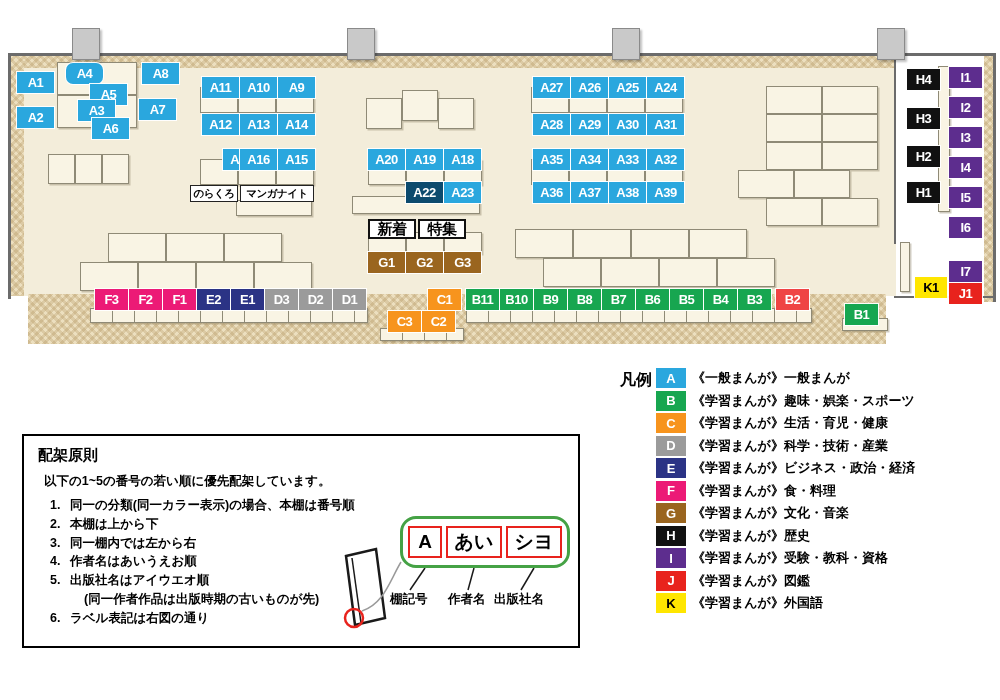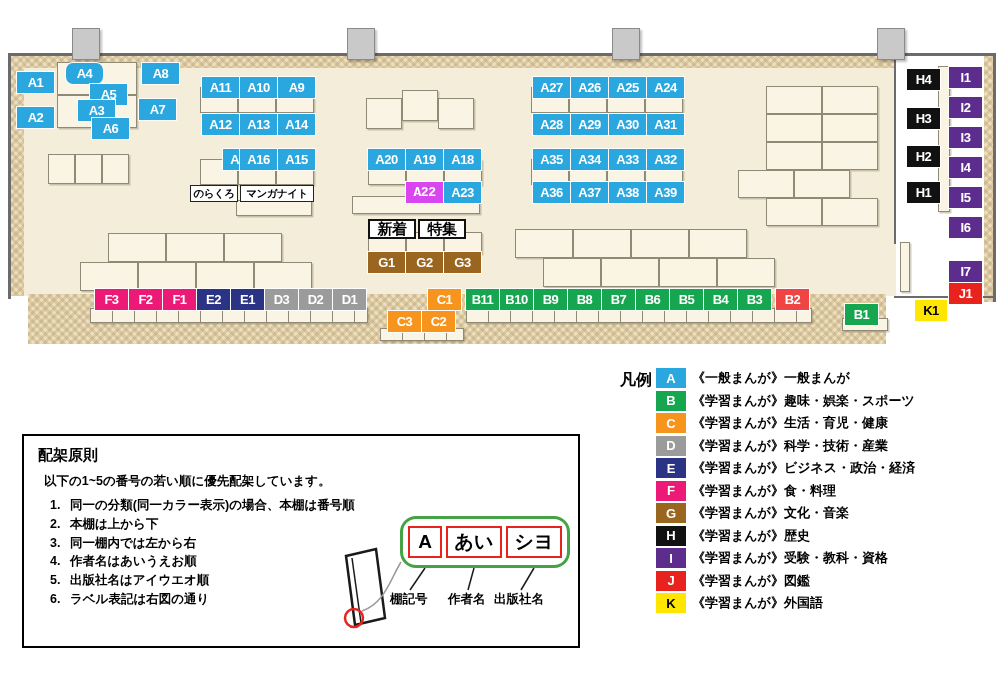--- a/index.html
+++ b/index.html
@@ -158,21 +158,21 @@
       <div class="chip" style="background: rgb(42, 167, 222); color: rgb(255, 255, 255); left: 240px; top: 149px;">A16</div>
       <div class="chip" style="background: rgb(42, 167, 222); color: rgb(255, 255, 255); left: 278px; top: 149px;">A15</div>
       <div class="chip" style="background: rgb(42, 167, 222); color: rgb(255, 255, 255); left: 368px; top: 149px;">A20</div>
       <div class="chip" style="background: rgb(42, 167, 222); color: rgb(255, 255, 255); left: 406px; top: 149px;">A19</div>
       <div class="chip" style="background: rgb(42, 167, 222); color: rgb(255, 255, 255); left: 444px; top: 149px;">A18</div>
       <div class="chip" style="background: rgb(42, 167, 222); color: rgb(255, 255, 255); left: 533px; top: 149px;">A35</div>
       <div class="chip" style="background: rgb(42, 167, 222); color: rgb(255, 255, 255); left: 571px; top: 149px;">A34</div>
       <div class="chip" style="background: rgb(42, 167, 222); color: rgb(255, 255, 255); left: 609px; top: 149px;">A33</div>
       <div class="chip" style="background: rgb(42, 167, 222); color: rgb(255, 255, 255); left: 647px; top: 149px;">A32</div>
       <div class="chip" style="background: rgb(42, 167, 222); color: #000000; left: 368px; top: 182px; margin-left: 44px;">A21</div>
-      <div class="chip" style="background: #d946ef; color: rgb(255, 255, 255); left: 406px; top: 182px; font-family: Liberation Mono, monospace;">A22</div>
+      <div class="chip" style="background: #0c4a6e; color: rgb(255, 255, 255); left: 406px; top: 182px;">A22</div>
       <div class="chip" style="background: rgb(42, 167, 222); color: rgb(255, 255, 255); left: 444px; top: 182px;">A23</div>
       <div class="chip" style="background: rgb(42, 167, 222); color: rgb(255, 255, 255); left: 533px; top: 182px;">A36</div>
       <div class="chip" style="background: rgb(42, 167, 222); color: rgb(255, 255, 255); left: 571px; top: 182px;">A37</div>
       <div class="chip" style="background: rgb(42, 167, 222); color: rgb(255, 255, 255); left: 609px; top: 182px;">A38</div>
       <div class="chip" style="background: rgb(42, 167, 222); color: rgb(255, 255, 255); left: 647px; top: 182px;">A39</div>
       <div class="chip chip--plain" style="background: rgb(255, 255, 255); color: rgb(0, 0, 0); left: 190px; top: 185px; width: 48px; height: 17px;">のらくろ</div>
       <div class="chip chip--plain" style="background: rgb(255, 255, 255); color: rgb(0, 0, 0); left: 240px; top: 185px; width: 74px; height: 17px;">マンガナイト</div>
       <div class="chip chip--frame" style="background: rgb(255, 255, 255); color: rgb(0, 0, 0); left: 368px; top: 219px; width: 48px; height: 20px;">新着</div>
       <div class="chip chip--frame" style="background: rgb(255, 255, 255); color: rgb(0, 0, 0); left: 418px; top: 219px; width: 48px; height: 20px;">特集</div>
       <div class="chip" style="background: rgb(154, 101, 31); color: rgb(255, 255, 255); left: 368px; top: 252px;">G1</div>
@@ -204,21 +204,21 @@
       <div class="chip" style="background: rgb(17, 17, 17); color: rgb(255, 255, 255); left: 907px; top: 108px; width: 33px;">H3</div>
       <div class="chip" style="background: rgb(17, 17, 17); color: rgb(255, 255, 255); left: 907px; top: 146px; width: 33px;">H2</div>
       <div class="chip" style="background: rgb(17, 17, 17); color: rgb(255, 255, 255); left: 907px; top: 182px; width: 33px;">H1</div>
       <div class="chip" style="background: rgb(93, 45, 142); color: rgb(255, 255, 255); left: 949px; top: 67px; width: 33px;">I1</div>
       <div class="chip" style="background: rgb(93, 45, 142); color: rgb(255, 255, 255); left: 949px; top: 97px; width: 33px;">I2</div>
       <div class="chip" style="background: rgb(93, 45, 142); color: rgb(255, 255, 255); left: 949px; top: 127px; width: 33px;">I3</div>
       <div class="chip" style="background: rgb(93, 45, 142); color: rgb(255, 255, 255); left: 949px; top: 157px; width: 33px;">I4</div>
       <div class="chip" style="background: rgb(93, 45, 142); color: rgb(255, 255, 255); left: 949px; top: 187px; width: 33px;">I5</div>
       <div class="chip" style="background: rgb(93, 45, 142); color: rgb(255, 255, 255); left: 949px; top: 217px; width: 33px;">I6</div>
       <div class="chip" style="background: rgb(93, 45, 142); color: rgb(255, 255, 255); left: 949px; top: 261px; width: 33px;">I7</div>
-      <div class="chip" style="background: rgb(255, 230, 0); color: rgb(0, 0, 0); left: 915px; top: 300px; width: 32px;">K1</div>
+      <div class="chip" style="background: rgb(255, 230, 0); color: rgb(0, 0, 0); left: 915px; top: 277px; width: 32px;">K1</div>
       <div class="chip" style="background: rgb(232, 35, 29); color: rgb(255, 255, 255); left: 949px; top: 283px; width: 33px;">J1</div>
     </div>
 
   <div class="legend">
     <div class="legend-title">凡例</div>
     <div class="legend-items" id="legend-items">
         <div class="legend-row">
           <span class="legend-chip" style="background: rgb(42, 167, 222); color: rgb(255, 255, 255);">A</span>
           <span class="legend-text"><span>《一般まんが》</span><span>一般まんが</span></span>
         </div>
@@ -281,20 +281,24 @@
           <span class="rule-num">3.</span>
           <span class="rule-text">同一棚内では左から右</span>
         </div>
         <div class="rule-row">
           <span class="rule-num">4.</span>
           <span class="rule-text">作者名はあいうえお順</span>
         </div>
         <div class="rule-row">
           <span class="rule-num">5.</span>
           <span class="rule-text">出版社名はアイウエオ順</span>
+        </div>
+        <div class="rule-row rule-note">
+          <span class="rule-num"></span>
+          <span class="rule-text">(同一作者作品は出版時期の古いものが先)</span>
         </div>
         <div class="rule-row">
           <span class="rule-num">6.</span>
           <span class="rule-text">ラベル表記は右図の通り</span>
         </div>
       </div>
 
     <svg class="diagram-lines" width="260" height="135" viewBox="0 0 260 135">
       <path d="M22,48 L52,41 L61,110 L31,117 Z" fill="#ffffff" stroke="#1a1a1a" stroke-width="2.5"></path>
       <path d="M28,50 L37,115" fill="none" stroke="#1a1a1a" stroke-width="1.5"></path>

